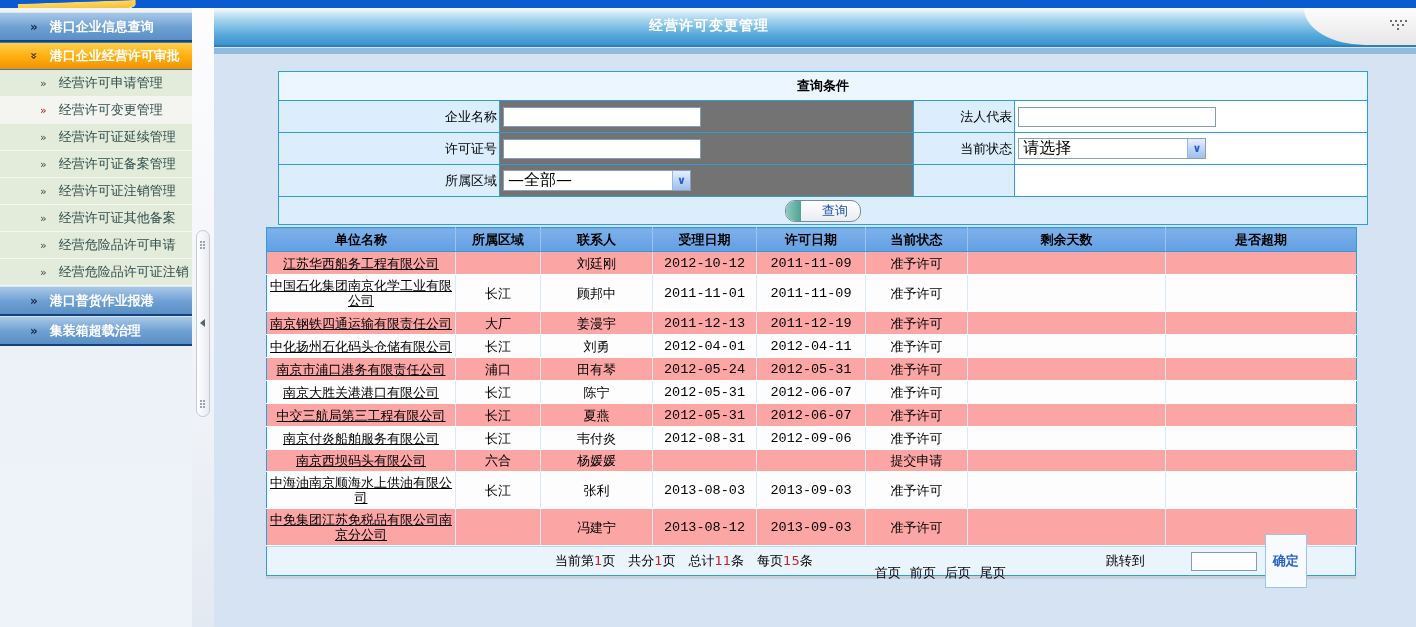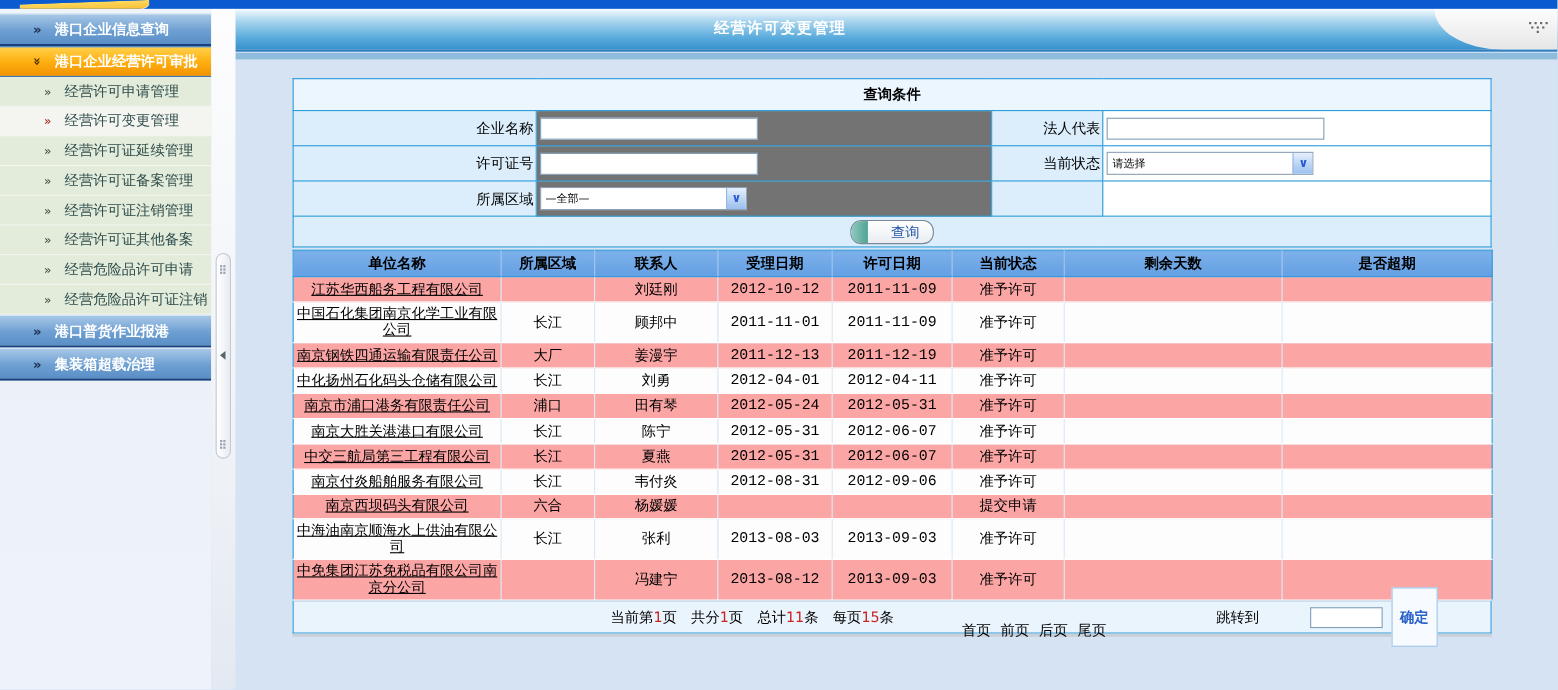--- a/index.html
+++ b/index.html
@@ -37,31 +37,31 @@
   
   .main{position:absolute;left:214px;top:8px;width:1202px;height:619px;background:#d5e3f3;}
   .title-bar{position:relative;height:37px;background:linear-gradient(#f5fbff,#a9d5ee 30%,#58aadc 72%,#3a92cc);border-bottom:2px solid #2f7fc0;}
   .title-cap{position:absolute;right:0;top:0;width:112px;height:100%;background:linear-gradient(#fdfdfd,#e6e6e6);border-bottom-left-radius:70px 42px;}
   .page-title{position:absolute;left:0;top:9px;width:990px;text-align:center;color:#fff;font-size:14px;font-weight:bold;letter-spacing:1px;}
   .grip{position:absolute;right:24px;top:12px;width:2px;height:2px;background:#6b6b6b;
     box-shadow:5px 0 #6b6b6b,10px 0 #6b6b6b,15px 0 #6b6b6b,2px 4px #6b6b6b,7px 4px #6b6b6b,12px 4px #6b6b6b,7px 8px #6b6b6b;}
   .sub-strip{height:6px;background:#8fbcdd;margin-top:1px;}
   .content{padding:17px 0 0 52px;}
   
-  .query-panel{width:1090px;border-collapse:collapse;}
+  .query-panel{width:1090px;border-collapse:collapse;margin-left:12px;}
   .query-panel td{border:1px solid #2d9ddb;font-size:13px;color:#000;}
   .qp-title{height:26px;background:#ecf6fe;text-align:center;font-weight:bold;}
   .qp-label{width:223px;height:29px;background:#dceefb;text-align:right;padding-right:2px;}
   .qp-label2{width:100px;background:#dceefb;text-align:right;padding-right:2px;}
   .qp-field{width:415px;background:#737373;padding-left:3px;}
   .qp-field2{width:352px;background:#ffffff;padding-left:3px;}
   .qp-btnrow{height:25px;background:#dceefb;text-align:center;}
   .txt{width:190px;height:16px;border:1px solid #7f9db9;background:#fff;font-size:12px;padding:1px 3px;}
   .fakeselect{display:inline-flex;width:186px;height:19px;border:1px solid #8ba0b8;background:#fff;align-items:center;cursor:default;}
-  .fakeselect .val{flex:1;font-size:10px;padding-left:4px;color:#000;}
+  .fakeselect .val{flex:1;font-size:16px;padding-left:4px;color:#000;}
   .fakeselect .arrow{width:17px;height:100%;background:linear-gradient(#e6f0fc,#b8d2f4 60%,#9cc0ee);border-left:1px solid #96b6e4;color:#2a5ad4;font-size:11px;font-weight:bold;display:flex;align-items:center;justify-content:center;}
   .search-btn{position:relative;display:inline-flex;align-items:center;width:76px;height:21px;border:1px solid #7a8a9a;border-radius:10px;background:linear-gradient(#ffffff,#e9edf1);overflow:hidden;cursor:pointer;padding:10px;}
   .search-btn .cap{position:absolute;left:0;top:0;bottom:0;width:15px;background:linear-gradient(90deg,#8ecabe,#4fa394);}
   .search-btn .lbl{margin:0 auto 0 26px;font-size:13px;color:#2456a8;font-family:"DejaVu Sans","Liberation Sans",sans-serif;}
   
   .grid{width:1090px;border-collapse:collapse;margin-top:2px;table-layout:fixed;}
   .grid th{height:21px;background:linear-gradient(#7db1ea,#639fe3);border:1px solid #2d9ddb;border-left:none;border-right:1px solid #9cc4f0;font-size:13px;color:#000;font-weight:bold;}
   .grid th:first-child{border-left:1px solid #2d9ddb;} .grid th:last-child{border-right:1px solid #2d9ddb;}
   .grid td{padding:3px 2px;text-align:center;font-size:13px;color:#000;border-right:1px solid #dce9f4;border-bottom:1px solid #ffffff;line-height:15px;word-break:break-all;}
   .grid td:first-child{border-left:1px solid #2d9ddb;} .grid td:last-child{border-right:1px solid #2d9ddb;}

